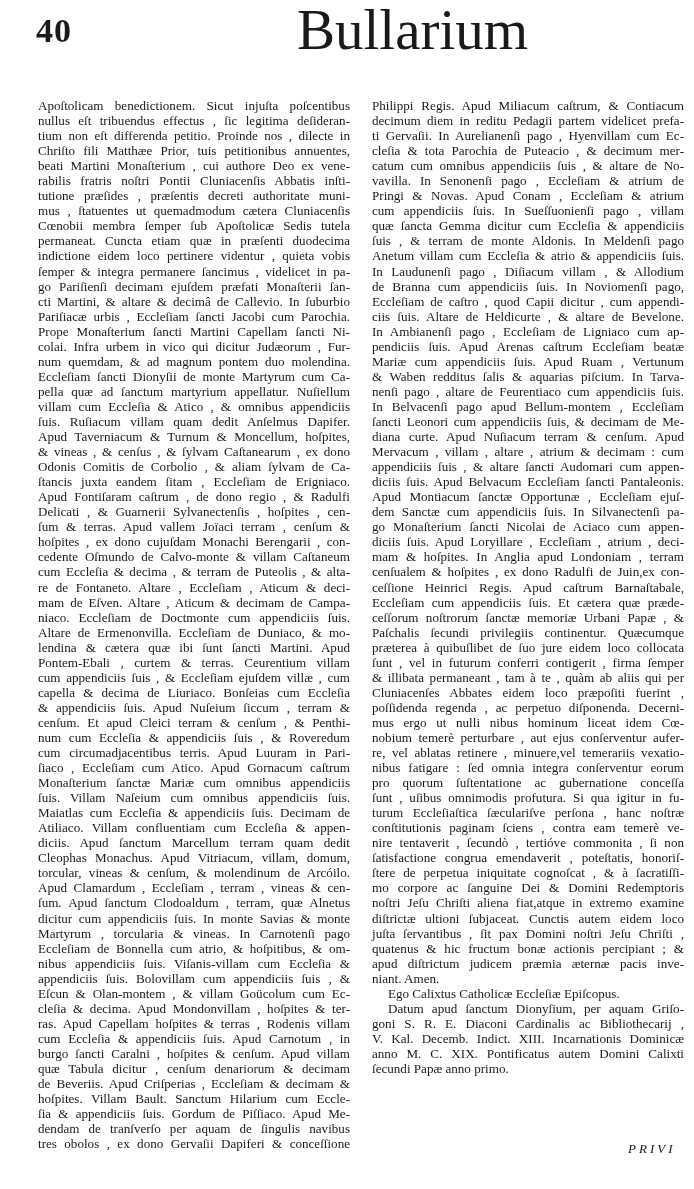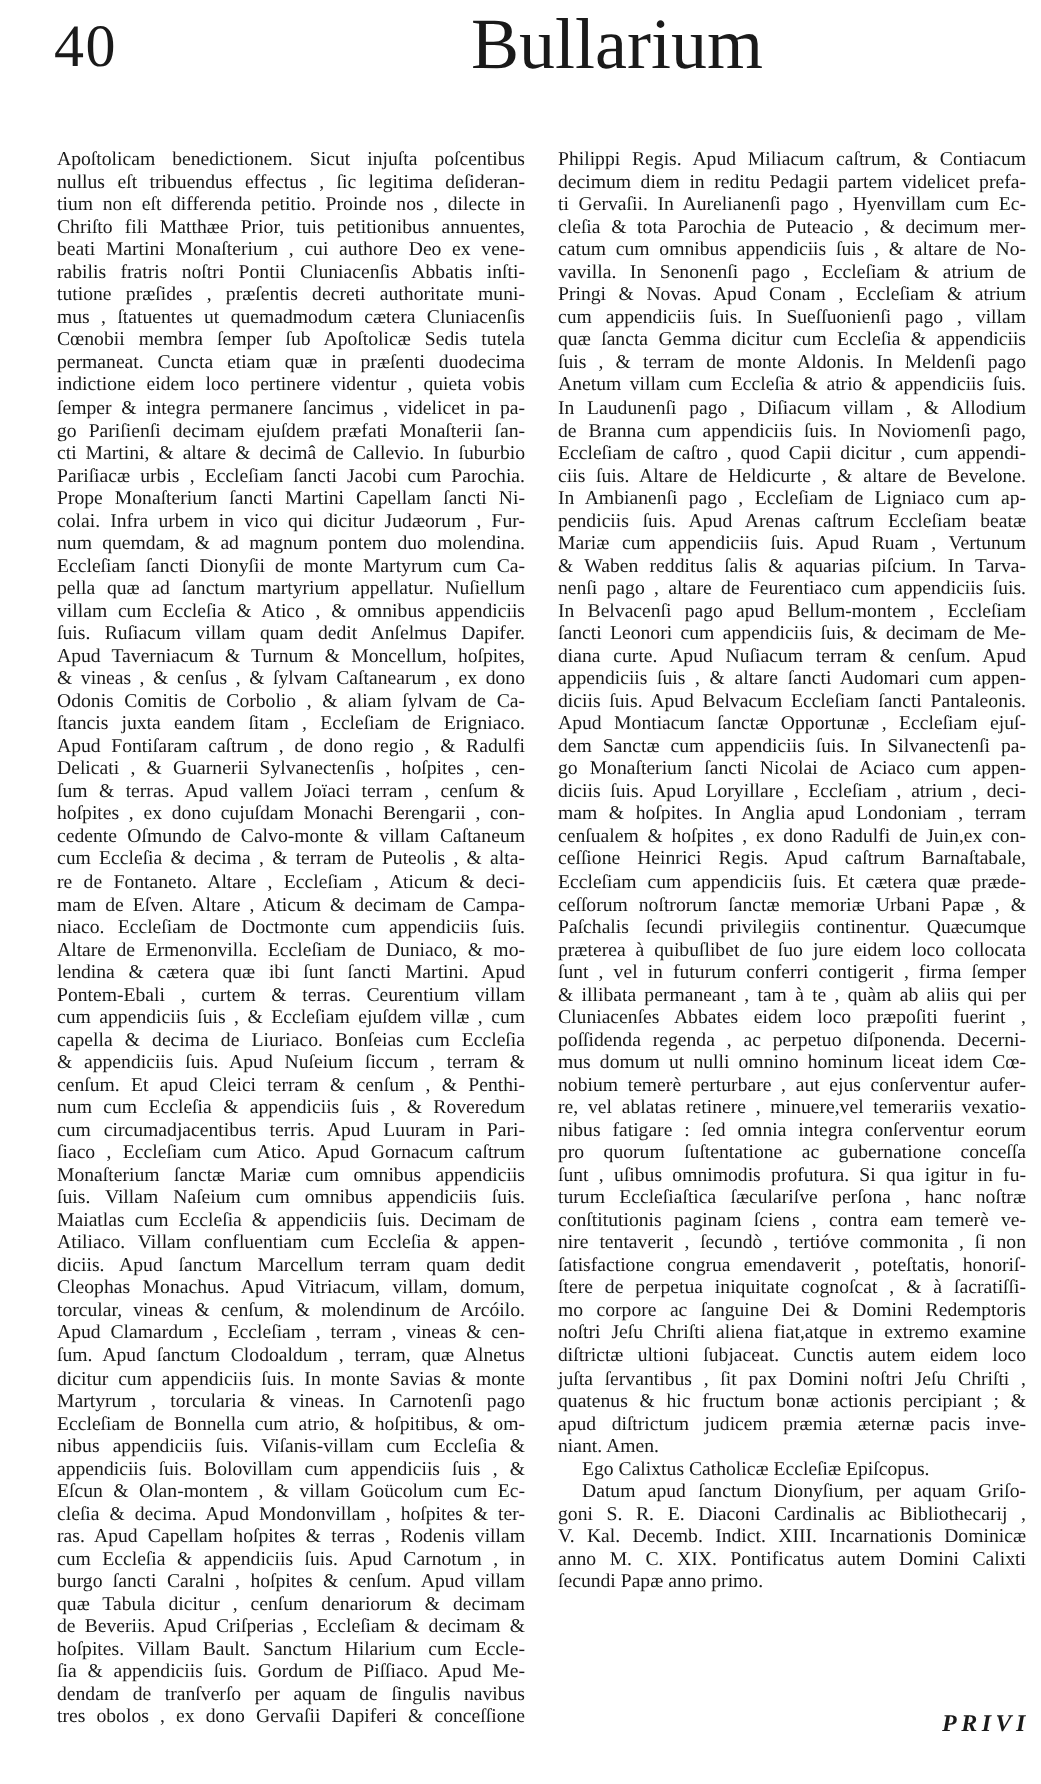--- a/index.html
+++ b/index.html
@@ -1,25 +1,25 @@
 <!DOCTYPE html>
 <html><head>
 <meta charset="utf-8">
 <style>
   html, body { margin: 0; padding: 0; background: #ffffff; }
   body { width: 694px; height: 1189px; position: relative; overflow: hidden; color: #1a1a1a; font-family: "Liberation Serif", "DejaVu Serif", serif; }
-  .page-number { position: absolute; left: 36px; top: 14px; font-size: 40px; line-height: 34px; font-weight: normal; letter-spacing: 1px; }
-  .running-title { position: absolute; left: 314px; top: 8px; font-size: 48px; line-height: 44px; font-weight: normal; }
+  .page-number { position: absolute; left: 36px; top: 14px; font-size: 34px; line-height: 34px; font-weight: bold; letter-spacing: 1px; }
+  .running-title { position: absolute; left: 297px; top: 8px; font-size: 57px; line-height: 44px; font-weight: normal; }
   .column { position: absolute; top: 50px; width: 312px; margin-top: 48px; }
   .col-left { left: 38px; }
   .col-right { left: 372px; }
   .line { display: block; font-size: 13.1px; line-height: 15.05px; height: 15.05px; white-space: nowrap; text-align: justify; text-align-last: justify; overflow: visible; }
   .line.last { text-align-last: left; }
   .line.indent { padding-left: 16px; box-sizing: border-box; }
-  .catchword { position: absolute; left: 628px; top: 1141px; font-size: 16px; font-style: italic; font-weight: bold; letter-spacing: 3px; }
+  .catchword { position: absolute; left: 628px; top: 1141px; font-size: 13px; font-style: italic; font-weight: normal; letter-spacing: 3px; }
 </style>
 </head>
 <body>
 
 <div>
   <div class="page-number">40</div>
   <div class="running-title">Bullarium</div>
 
   <div class="column col-left" id="col-left">
       <span class="line">Apoſtolicam benedictionem. Sicut injuſta poſcentibus</span>
@@ -111,38 +111,39 @@
       <span class="line">Eccleſiam de caſtro , quod Capii dicitur , cum appendi-</span>
       <span class="line">ciis ſuis. Altare de Heldicurte , &amp; altare de Bevelone.</span>
       <span class="line">In Ambianenſi pago , Eccleſiam de Ligniaco cum ap-</span>
       <span class="line">pendiciis ſuis. Apud Arenas caſtrum Eccleſiam beatæ</span>
       <span class="line">Mariæ cum appendiciis ſuis. Apud Ruam , Vertunum</span>
       <span class="line">&amp; Waben redditus ſalis &amp; aquarias piſcium. In Tarva-</span>
       <span class="line">nenſi pago , altare de Feurentiaco cum appendiciis ſuis.</span>
       <span class="line">In Belvacenſi pago apud Bellum-montem , Eccleſiam</span>
       <span class="line">ſancti Leonori cum appendiciis ſuis, &amp; decimam de Me-</span>
       <span class="line">diana curte. Apud Nuſiacum terram &amp; cenſum. Apud</span>
+      <span class="line">Mervacum , villam , altare , atrium &amp; decimam : cum</span>
       <span class="line">appendiciis ſuis , &amp; altare ſancti Audomari cum appen-</span>
       <span class="line">diciis ſuis. Apud Belvacum Eccleſiam ſancti Pantaleonis.</span>
       <span class="line">Apud Montiacum ſanctæ Opportunæ , Eccleſiam ejuſ-</span>
       <span class="line">dem Sanctæ cum appendiciis ſuis. In Silvanectenſi pa-</span>
       <span class="line">go Monaſterium ſancti Nicolai de Aciaco cum appen-</span>
       <span class="line">diciis ſuis. Apud Loryillare , Eccleſiam , atrium , deci-</span>
       <span class="line">mam &amp; hoſpites. In Anglia apud Londoniam , terram</span>
       <span class="line">cenſualem &amp; hoſpites , ex dono Radulfi de Juin,ex con-</span>
       <span class="line">ceſſione Heinrici Regis. Apud caſtrum Barnaſtabale,</span>
       <span class="line">Eccleſiam cum appendiciis ſuis. Et cætera quæ præde-</span>
       <span class="line">ceſſorum noſtrorum ſanctæ memoriæ Urbani Papæ , &amp;</span>
       <span class="line">Paſchalis ſecundi privilegiis continentur. Quæcumque</span>
       <span class="line">præterea à quibuſlibet de ſuo jure eidem loco collocata</span>
       <span class="line">ſunt , vel in futurum conferri contigerit , firma ſemper</span>
       <span class="line">&amp; illibata permaneant , tam à te , quàm ab aliis qui per</span>
       <span class="line">Cluniacenſes Abbates eidem loco præpoſiti fuerint ,</span>
       <span class="line">poſſidenda regenda , ac perpetuo diſponenda. Decerni-</span>
-      <span class="line">mus domum ut nulli omnino hominum liceat idem Cœ-</span>
+      <span class="line">mus ergo ut nulli nibus hominum liceat idem Cœ-</span>
       <span class="line">nobium temerè perturbare , aut ejus conſerventur aufer-</span>
       <span class="line">re, vel ablatas retinere , minuere,vel temerariis vexatio-</span>
       <span class="line">nibus fatigare : ſed omnia integra conſerventur eorum</span>
       <span class="line">pro quorum ſuſtentatione ac gubernatione conceſſa</span>
       <span class="line">ſunt , uſibus omnimodis profutura. Si qua igitur in fu-</span>
       <span class="line">turum Eccleſiaſtica ſæculariſve perſona , hanc noſtræ</span>
       <span class="line">conſtitutionis paginam ſciens , contra eam temerè ve-</span>
       <span class="line">nire tentaverit , ſecundò , tertióve commonita , ſi non</span>
       <span class="line">ſatisfactione congrua emendaverit , poteſtatis, honoriſ-</span>
       <span class="line">ſtere de perpetua iniquitate cognoſcat , &amp; à ſacratiſſi-</span>

